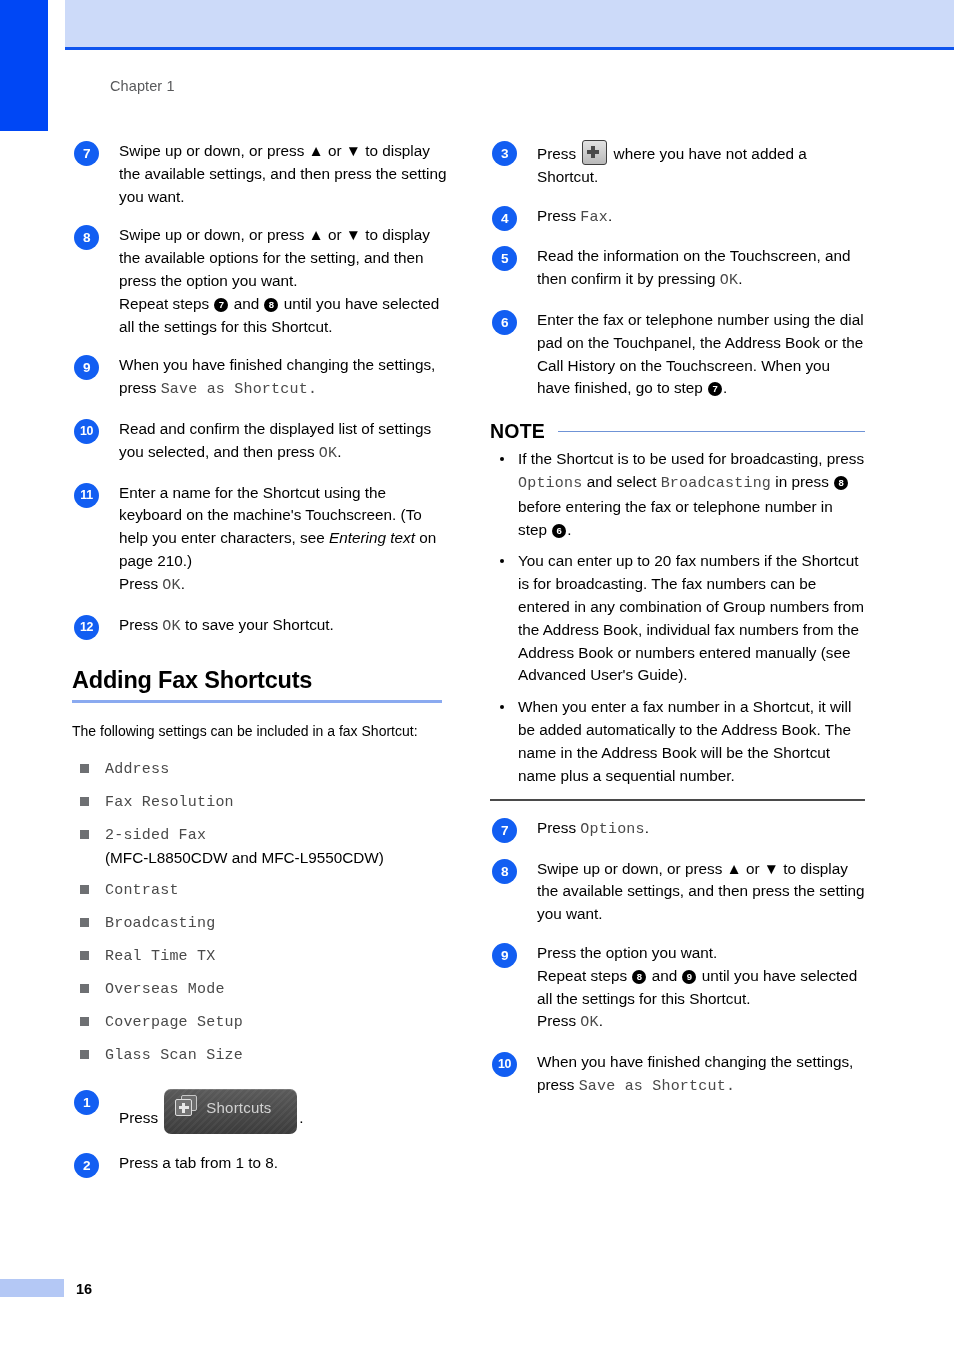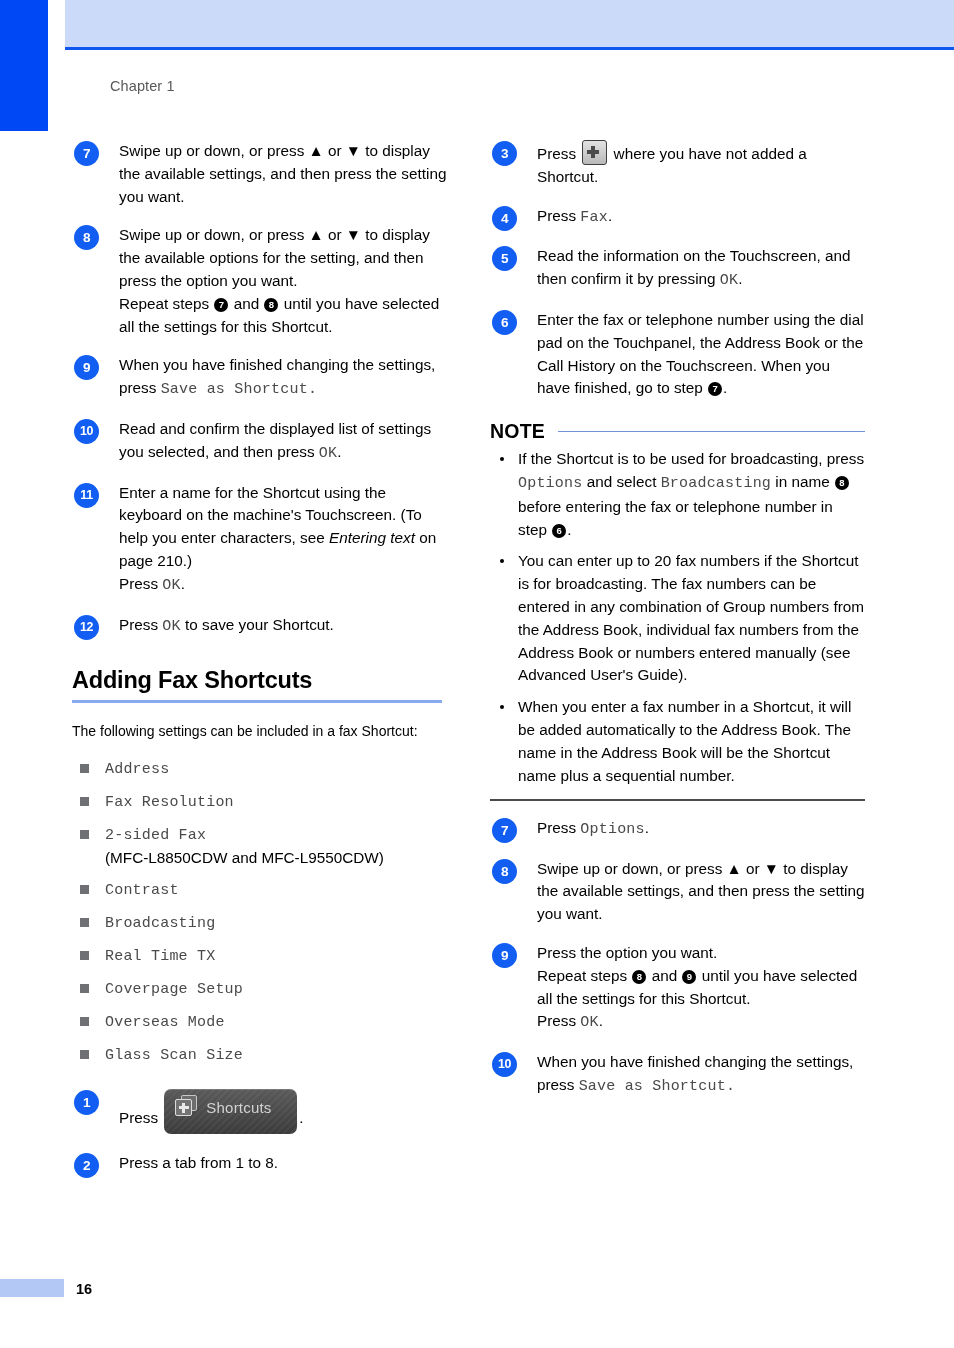--- a/index.html
+++ b/index.html
@@ -354,25 +354,25 @@
     <div class="sq-item">
       <span class="sq-bullet"></span>
       <span class="lcd">Broadcasting</span>
     </div>
     <div class="sq-item">
       <span class="sq-bullet"></span>
       <span class="lcd">Real Time TX</span>
     </div>
     <div class="sq-item">
       <span class="sq-bullet"></span>
+      <span class="lcd">Overseas Mode</span>
+    </div>
+    <div class="sq-item">
+      <span class="sq-bullet"></span>
       <span class="lcd">Coverpage Setup</span>
-    </div>
-    <div class="sq-item">
-      <span class="sq-bullet"></span>
-      <span class="lcd">Overseas Mode</span>
     </div>
     <div class="sq-item">
       <span class="sq-bullet"></span>
       <span class="lcd">Glass Scan Size</span>
     </div>
   </div>
 
   <div class="step" style="margin-top:22px;">
     <div class="step-marker">1</div>
     <span>Press </span><span class="shortcuts-btn"><span class="sc-icon-back"></span><span class="sc-icon-front"></span><span class="sc-label">Shortcuts</span></span><span>.</span>
@@ -409,21 +409,21 @@
 
   <div class="note-block">
     <div class="note-head-row">
       <span class="note-title">NOTE</span>
       <span class="note-head-rule"></span>
     </div>
     <div class="note-list">
 
 
       <div class="note-item">
-        <span class="note-dot"></span><span>If the Shortcut is to be used for broadcasting, press </span><span class="lcd">Options</span><span> and select </span><span class="lcd">Broadcasting</span><span> in name </span><span class="ref">8</span><span> before entering the fax or telephone number in step </span><span class="ref">6</span><span>.</span>
+        <span class="note-dot"></span><span>If the Shortcut is to be used for broadcasting, press </span><span class="lcd">Options</span><span> and select </span><span class="lcd">Broadcasting</span><span> in press </span><span class="ref">8</span><span> before entering the fax or telephone number in step </span><span class="ref">6</span><span>.</span>
       </div>
 
       <div class="note-item">
         <span class="note-dot"></span>
         <span>You can enter up to 20 fax numbers if the Shortcut is for broadcasting. The fax numbers can be entered in any combination of Group numbers from the Address Book, individual fax numbers from the Address Book or numbers entered manually (see Advanced User's Guide).</span>
       </div>
 
       <div class="note-item">
         <span class="note-dot"></span>
         <span>When you enter a fax number in a Shortcut, it will be added automatically to the Address Book. The name in the Address Book will be the Shortcut name plus a sequential number.</span>

